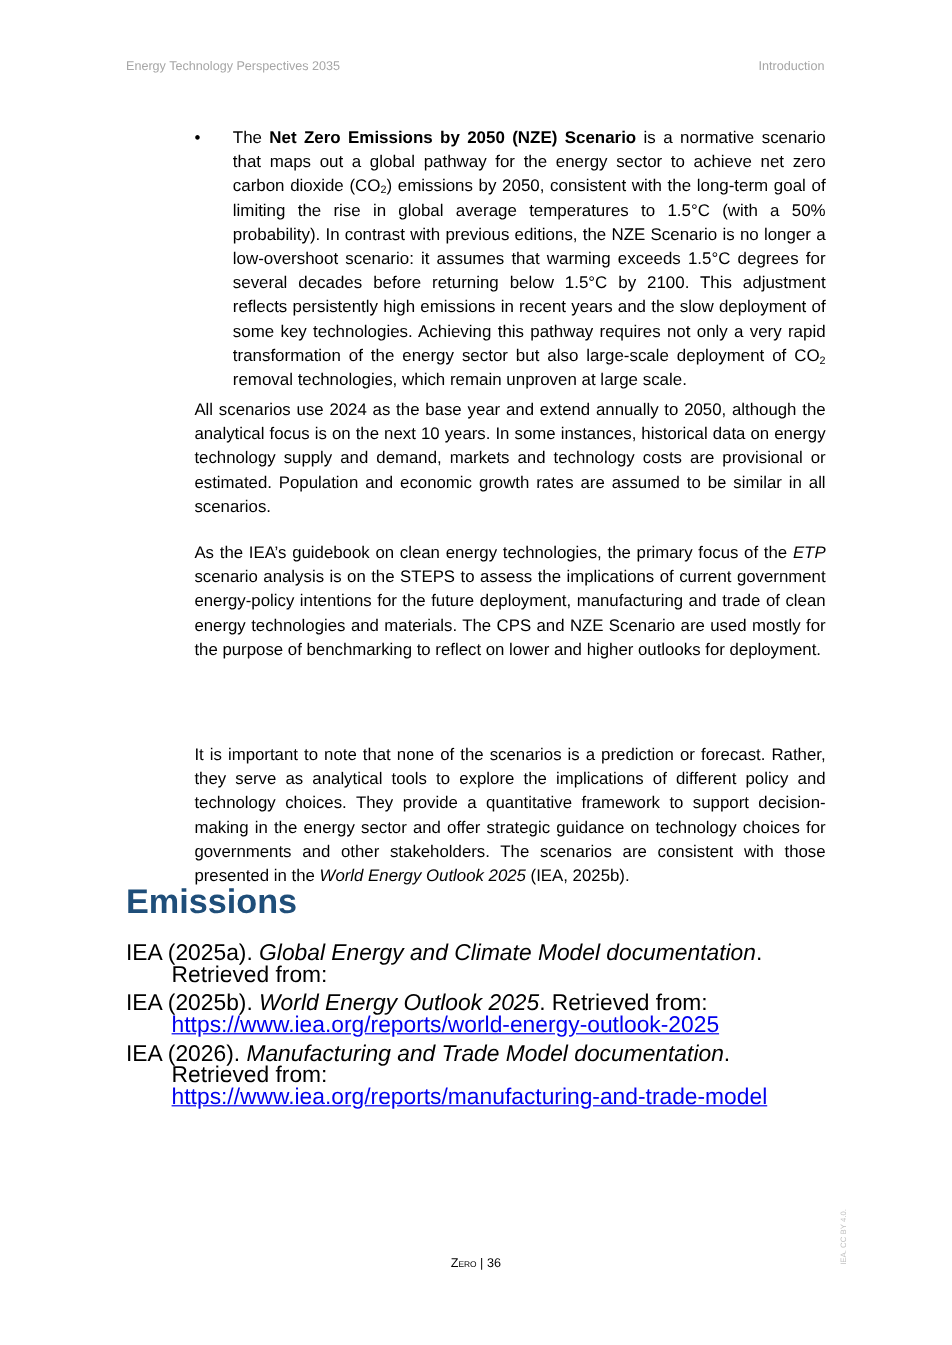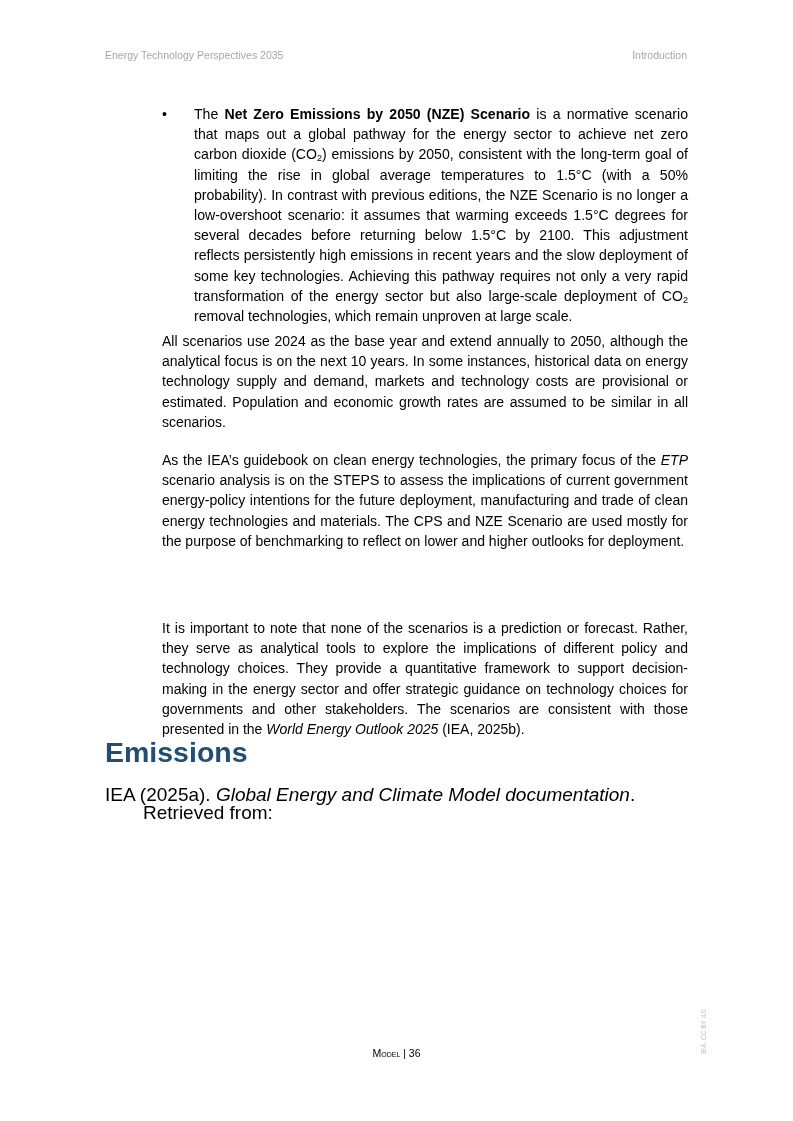--- a/index.html
+++ b/index.html
@@ -45,19 +45,25 @@
 <div class="body-col" style="top:590px;margin-top:28px;">
   <p class="para"><span>It is important to note that none of the scenarios is a prediction or forecast. Rather, they serve as analytical tools to explore the implications of different policy and technology choices. They provide a quantitative framework to support decision-making in the energy sector and offer strategic guidance on technology choices for governments and other stakeholders. The scenarios are consistent with those presented in the </span><i>World Energy Outlook 2025</i><span> (IEA, 2025b).</span></p>
 </div>
 
 <h2 class="refs-title">Emissions</h2>
 
 <div class="refs">
   <div class="ref-item">
     <span>IEA (2025a). </span><i>Global Energy and Climate Model documentation</i><span>. Retrieved from: </span><br>
   </div>
+  <div class="ref-item">
+    <span>IEA (2025b). </span><i>World Energy Outlook 2025</i><span>. Retrieved from: </span><a class="ref-link">https://www.iea.org/reports/world-energy-outlook-2025</a>
+  </div>
+  <div class="ref-item">
+    <span>IEA (2026). </span><i>Manufacturing and Trade Model documentation</i><span>. Retrieved from: </span><br><a class="ref-link">https://www.iea.org/reports/manufacturing-and-trade-model</a>
+  </div>
 </div>
 
 <div class="footer">
-  <span class="sc">Model</span><span> | </span><span>36</span>
+  <span class="sc">Zero</span><span> | </span><span>36</span>
 </div>
 
 <div class="license">IEA. CC BY 4.0.</div>
 
 </body></html>

